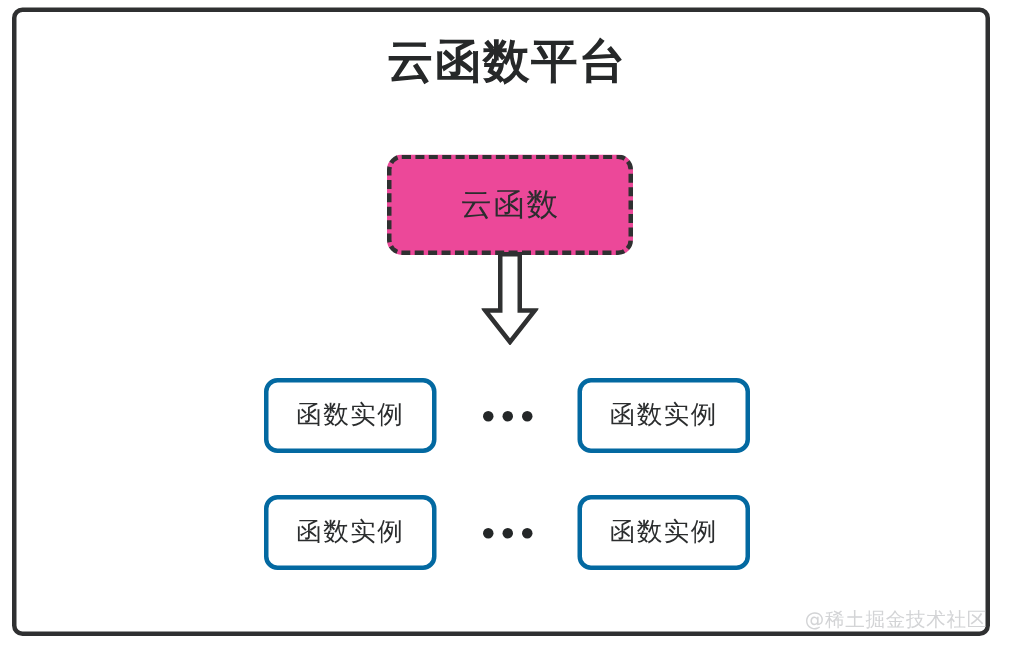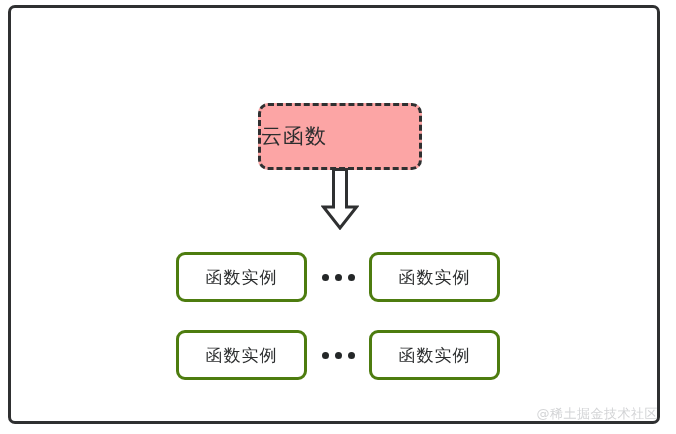--- a/index.html
+++ b/index.html
@@ -52,23 +52,24 @@
   
   .cloud-func-node {
     position: absolute;
     left: 258px;
     top: 103px;
     width: 164px;
     height: 67px;
     box-sizing: border-box;
     border: 3px dashed #2f3031;
     border-radius: 10px;
-    background: #fca5a5;
+    background: #ec4899;
     display: flex;
     align-items: center;
+    justify-content: center;
   }
   .cloud-func-label {
     font-size: 21px;
     color: #2b2d2e;
     letter-spacing: 1px;
     line-height: 1;
     white-space: nowrap;
   }
 
   
@@ -91,23 +92,23 @@
     height: 50px;
     display: flex;
     align-items: center;
     justify-content: space-between;
   }
   .instance-row.row-1 { top: 252px; }
   .instance-row.row-2 { top: 330px; }
 
   .instance-box {
     box-sizing: border-box;
-    width: 131px;
+    width: 115px;
     height: 50px;
-    border: 3px solid #4d7c0f;
+    border: 3px solid #0369a1;
     border-radius: 9px;
     background: #ffffff;
     display: flex;
     align-items: center;
     justify-content: center;
   }
   .instance-label {
     font-size: 17px;
     color: #2b2d2e;
     letter-spacing: 1px;
@@ -142,20 +143,21 @@
     margin-top: 48px;
   }
 </style>
 </head>
 <body>
 
 <div id="canvas">
 
   <div class="platform-frame"></div>
 
+  <div class="platform-title">云函数平台</div>
 
   <div class="cloud-func-node">
     <span class="cloud-func-label">云函数</span>
   </div>
 
   <div class="flow-arrow">
     <svg width="38" height="62" viewBox="0 0 38 62" xmlns="http://www.w3.org/2000/svg">
       <path d="M 12.5 1.5 L 25.5 1.5 L 25.5 39 L 35.5 39 L 19 60 L 2.5 39 L 12.5 39 Z" fill="#ffffff" stroke="#2f3031" stroke-width="3" stroke-linejoin="miter"></path>
     </svg>
   </div>

